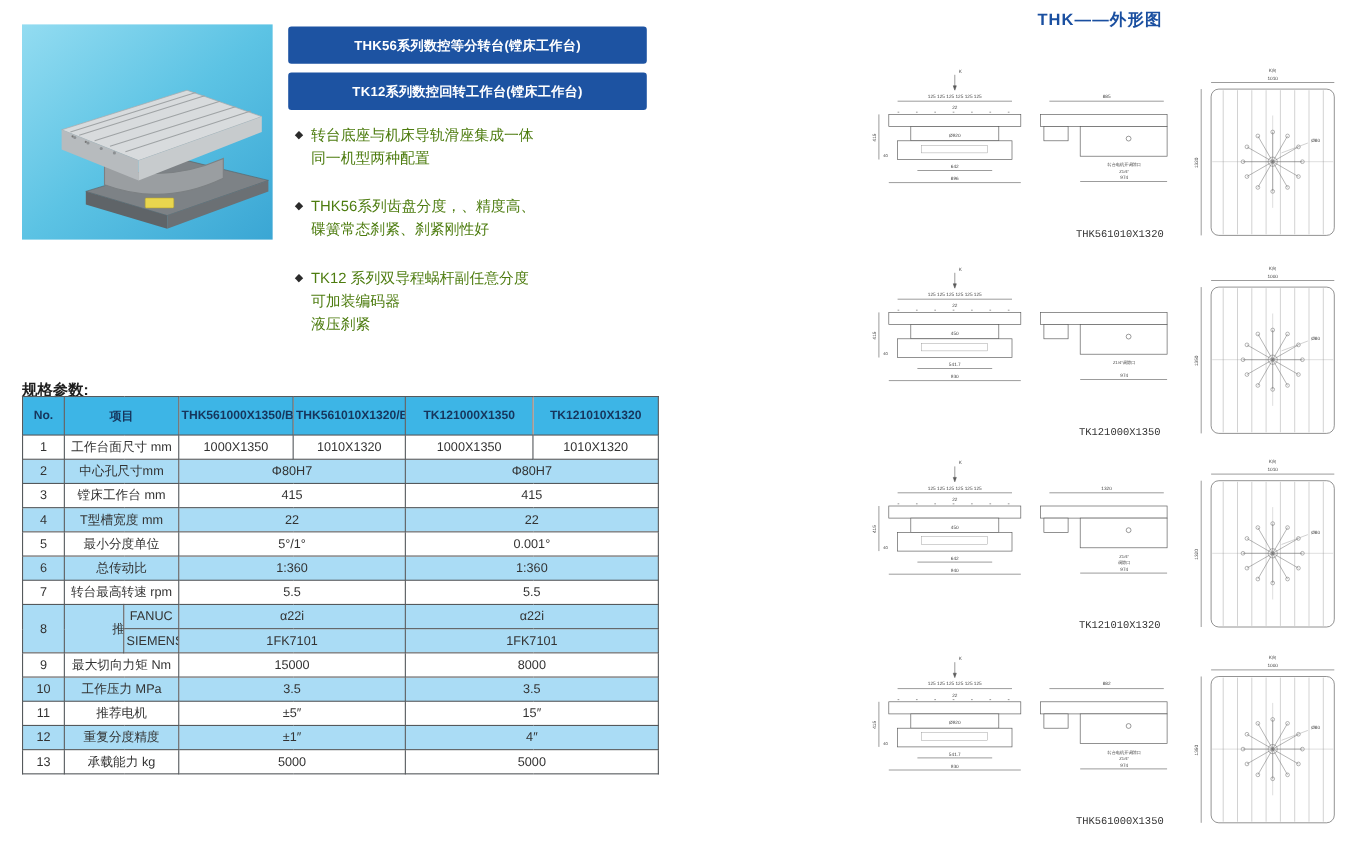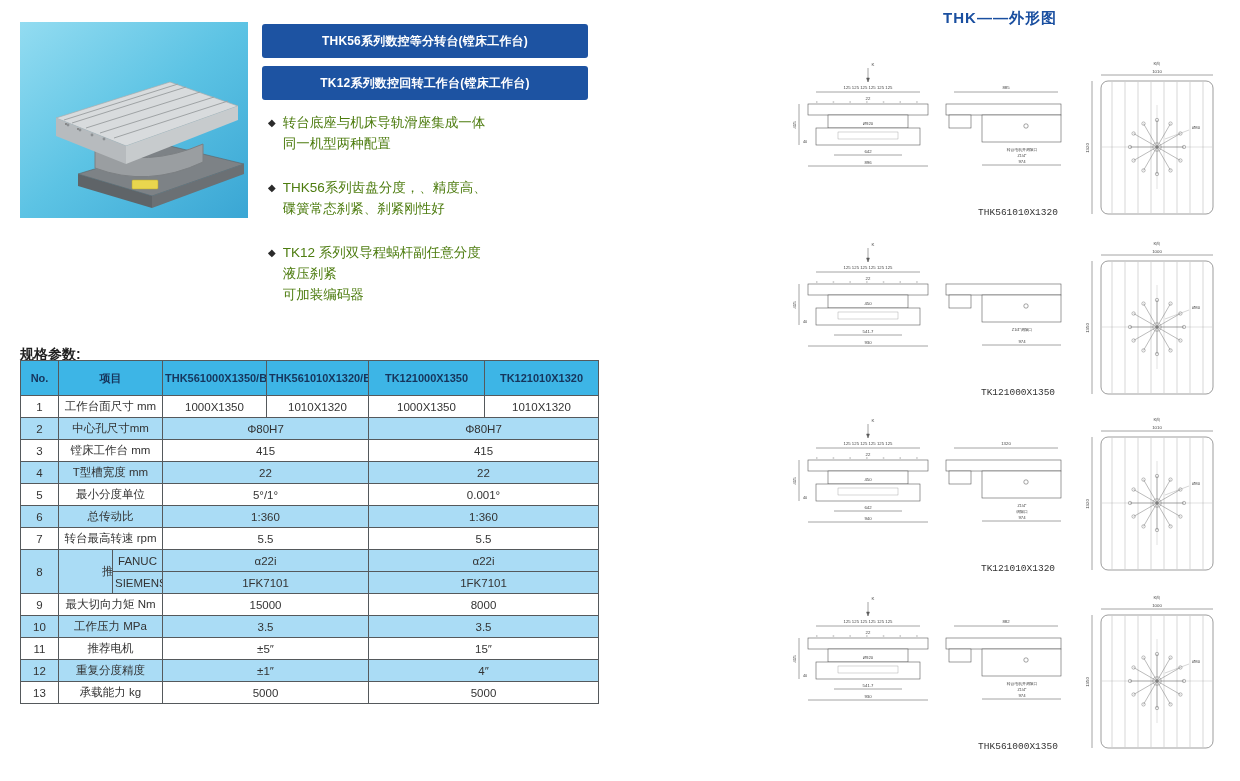--- a/index.html
+++ b/index.html
@@ -116,22 +116,22 @@
       <span class="bullet">◆</span>
       <div class="flines">
         <div>THK56系列齿盘分度，、精度高、</div>
         <div>碟簧常态刹紧、刹紧刚性好</div>
       </div>
     </div>
     <div class="feat">
       <span class="bullet">◆</span>
       <div class="flines">
         <div>TK12 系列双导程蜗杆副任意分度</div>
+        <div>可加装编码器</div>
         <div>液压刹紧</div>
-        <div>可加装编码器</div>
       </div>
     </div>
   </div>
 
   <div class="spec-title">规格参数:</div>
   <table class="spec">
     <colgroup>
       <col style="width:38px">
         <col style="width:54px">
         <col style="width:50px">

